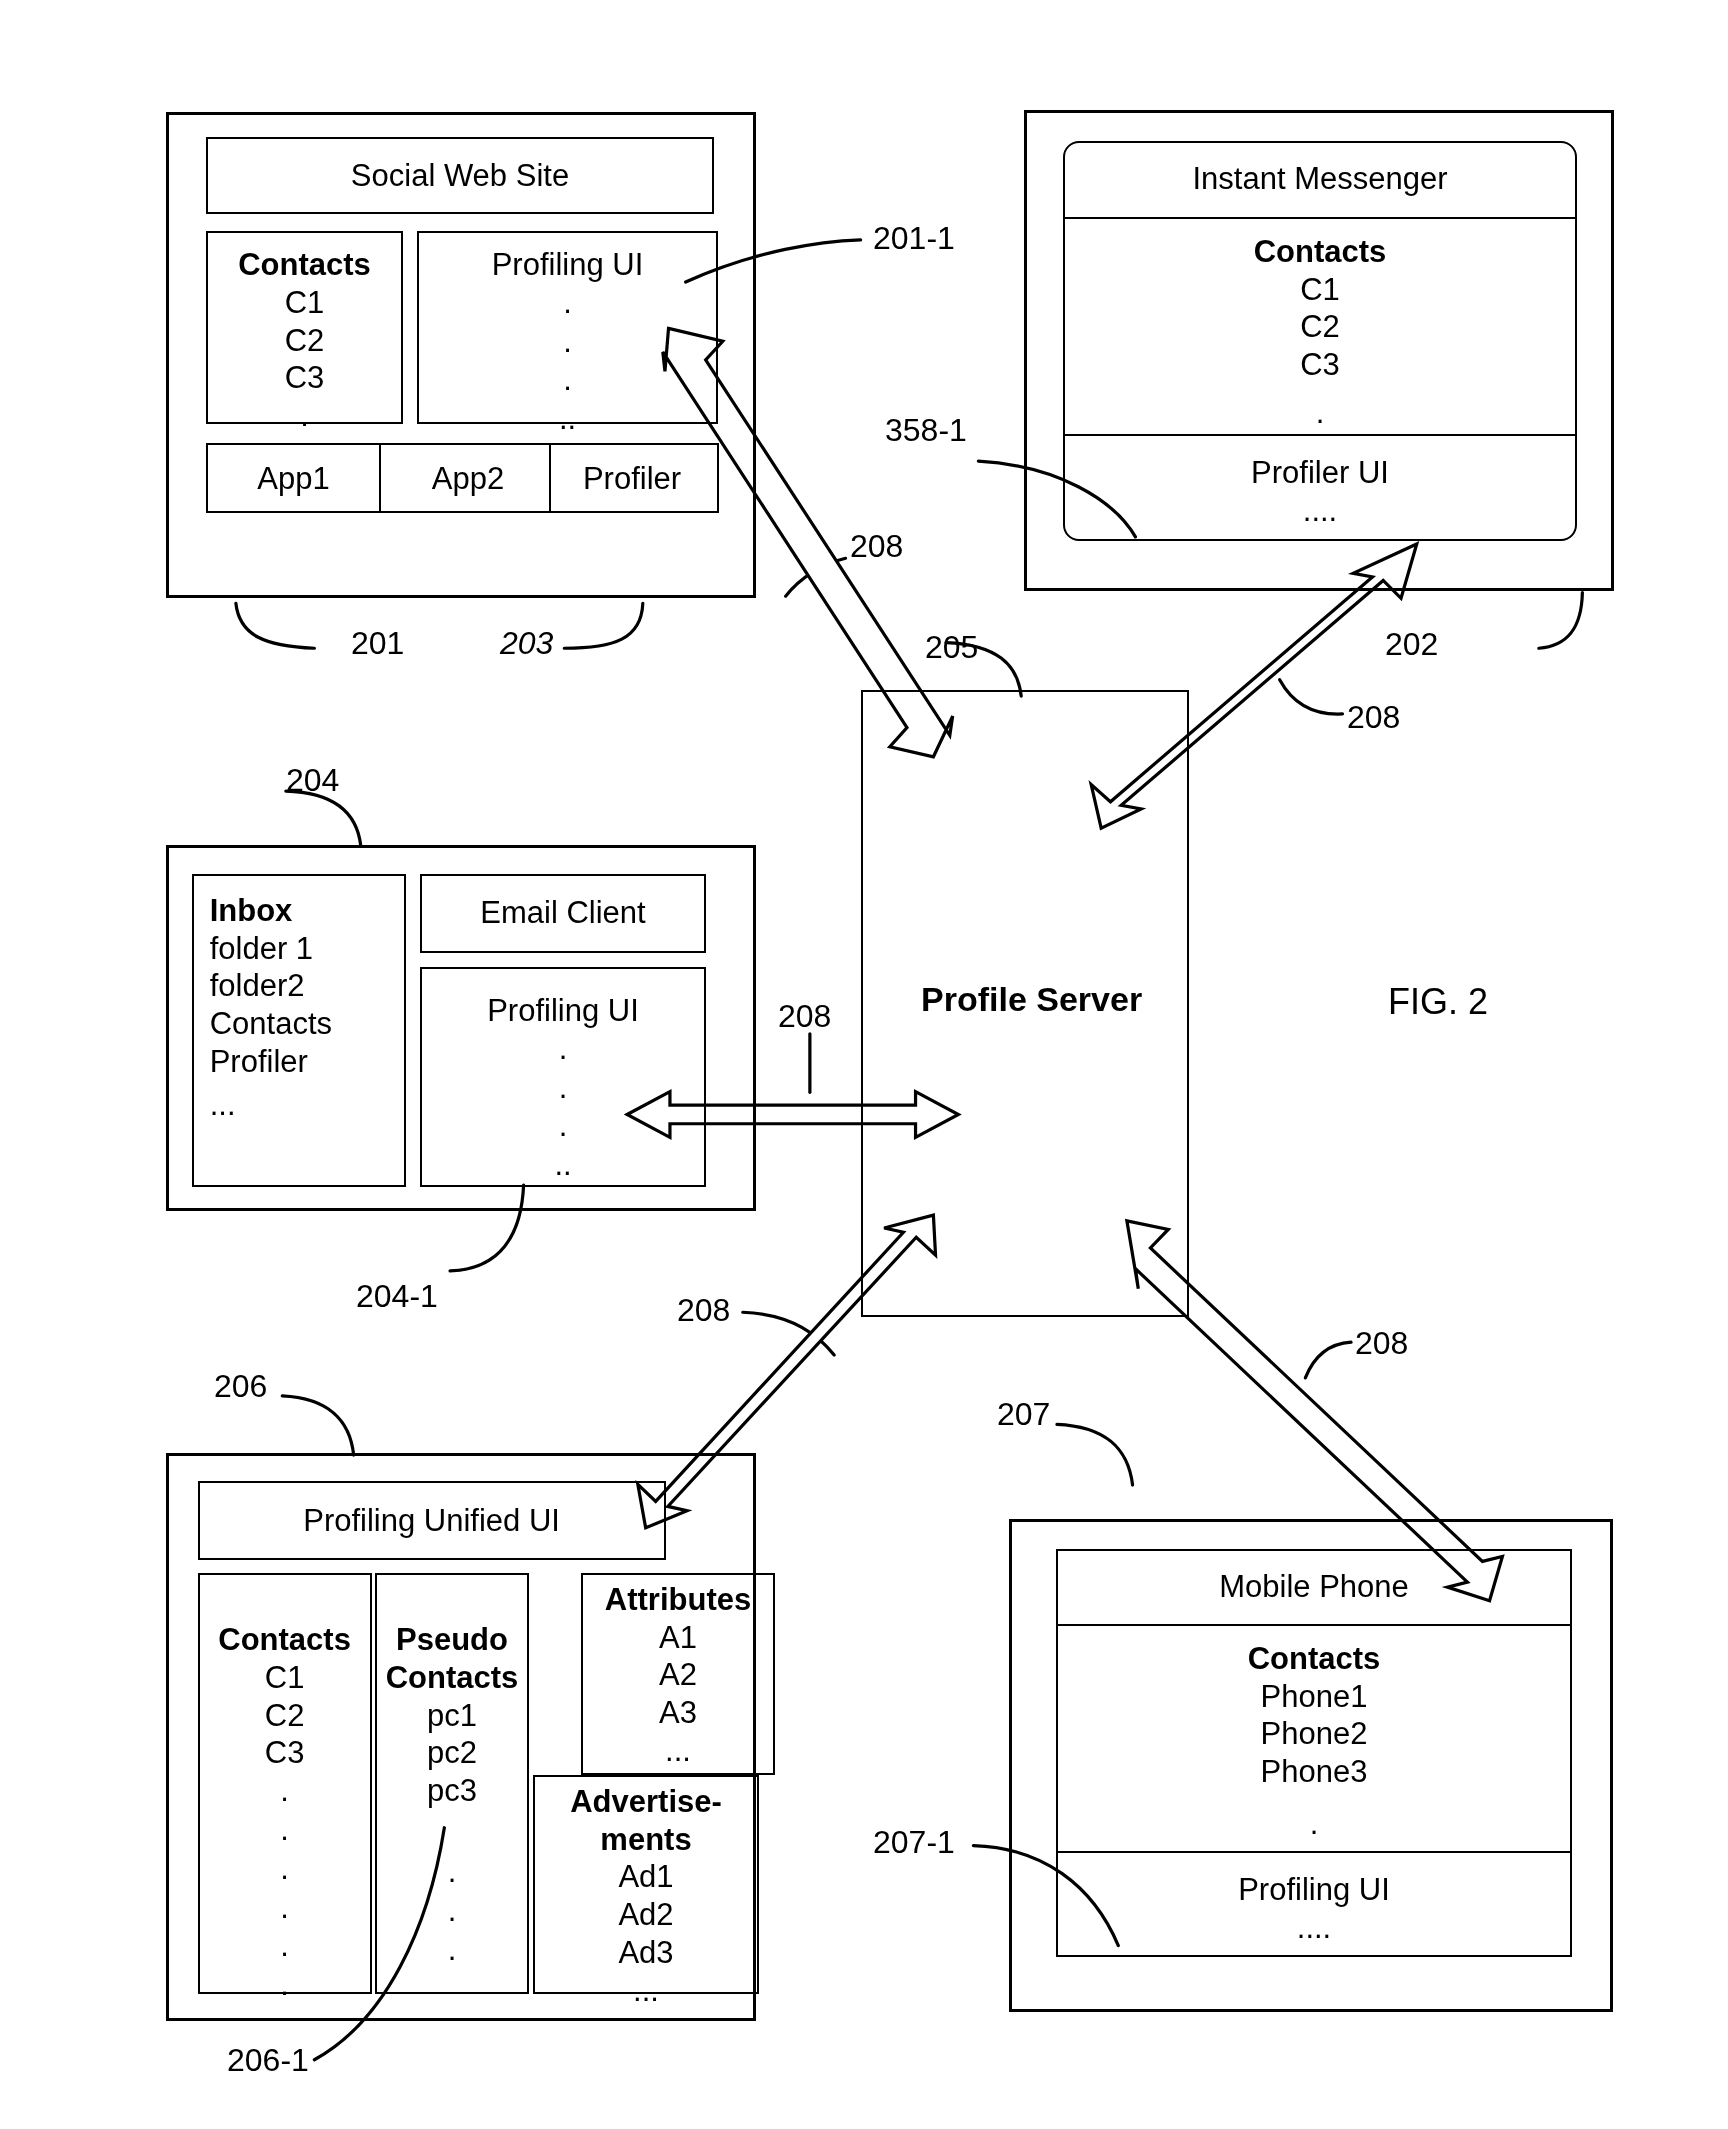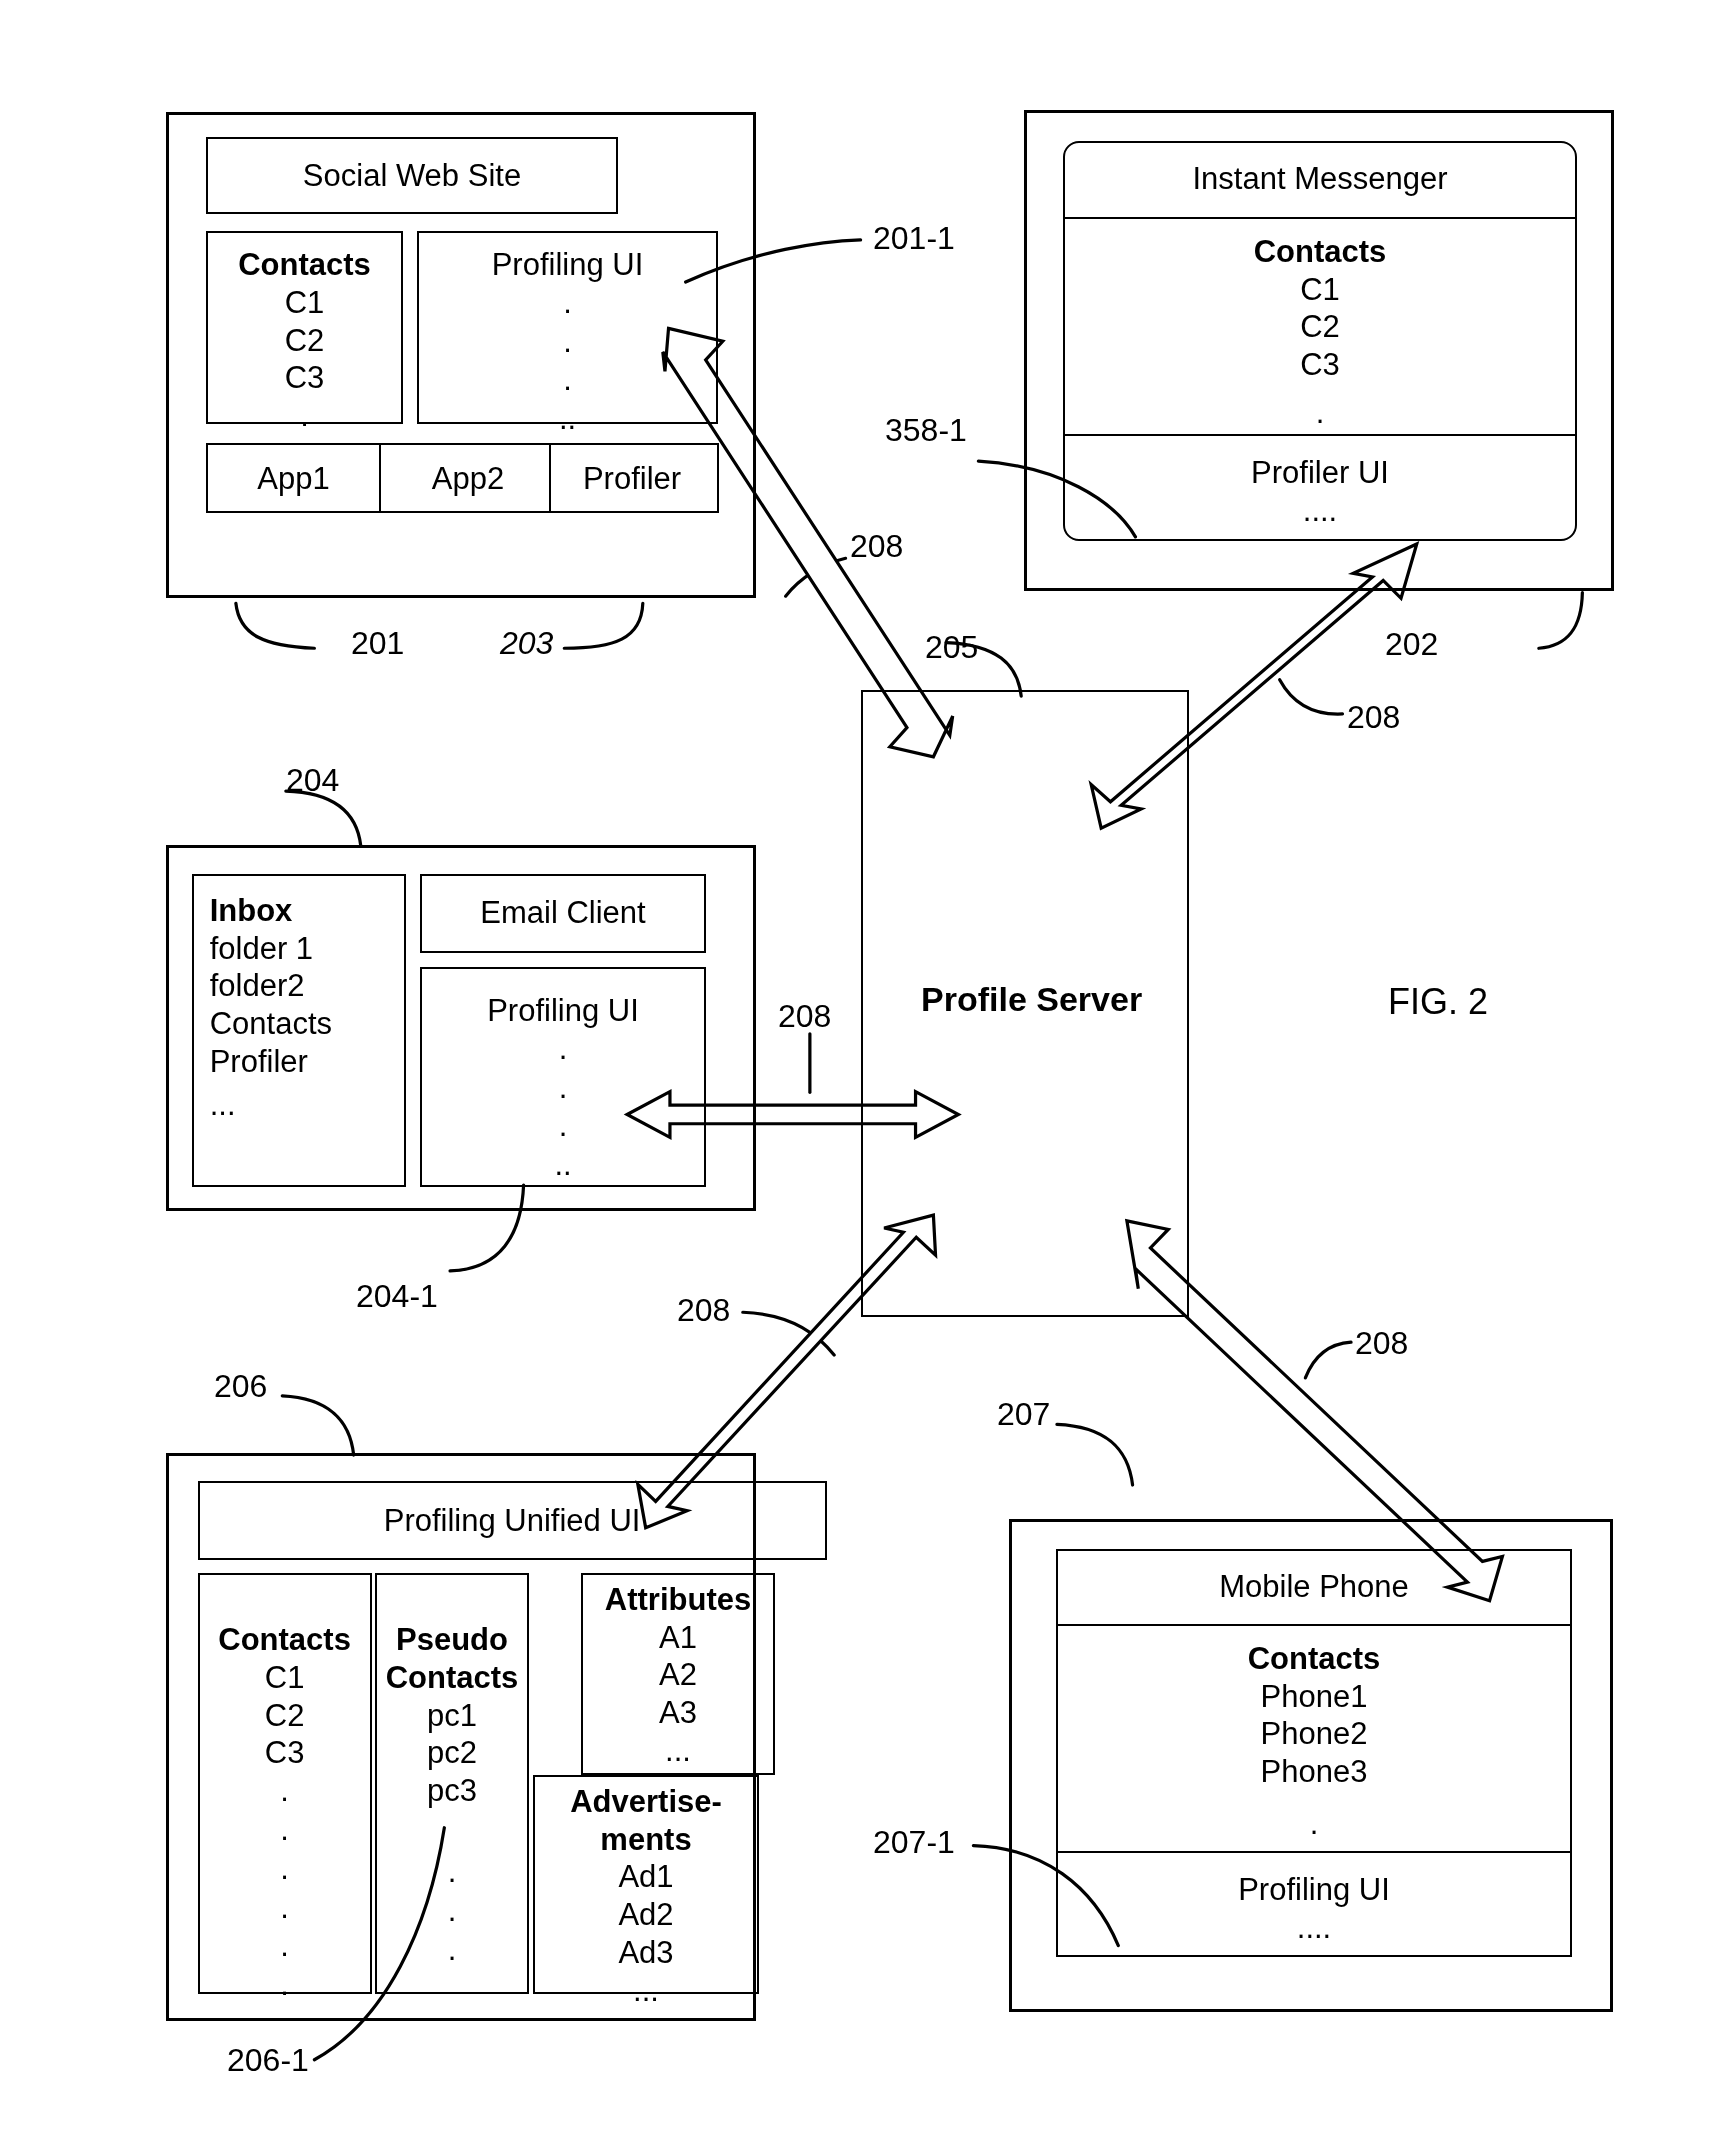--- a/index.html
+++ b/index.html
@@ -137,21 +137,21 @@
       <polygon points="878,1561 938,1529 938,1548 1282,1548 1282,1529 1342,1561 1282,1593 1282,1574 938,1574 938,1593"></polygon>
 
       <polygon points="1307,1702 1310,1758 1283,1733 935,2110 962,2116 904,2140 893,2079 918,2103 1265,1726 1238,1720"></polygon>
 
       <polygon points="1578,1710 1636,1722 1611,1748 2076,2187 2104,2180 2086,2242 2027,2223 2055,2216 1590,1777 1594,1805"></polygon>
     </g>
   </svg>
 
   <div class="box" style="left:166px; top:112px; width:590px; height:486px;">
 
-    <div class="panel" style="left:37px; top:22px; width:412px; height:77px;">
+    <div class="panel" style="left:37px; top:22px; width:508px; height:77px;">
       <div class="ttl" style="top:20px;">Social Web Site</div>
     </div>
 
     <div class="panel" style="left:37px; top:116px; width:197px; height:193px;">
       <div class="list" style="top:13px;">
         <div class="hd">Contacts</div>
         <div>C1</div>
         <div>C2</div>
         <div>C3</div>
         <div>.</div>
@@ -251,21 +251,21 @@
         <div class="dots">..</div>
       </div>
     </div>
   </div>
 
   <div class="lbl" style="left:286px; top:764px;">204</div>
   <div class="lbl" style="left:356px; top:1253px;margin-top:27px;">204-1</div>
 
   <div class="box" style="left:166px; top:1453px; width:590px; height:568px;">
 
-    <div class="panel" style="left:28.6px; top:25px; width:629px; height:79px;">
+    <div class="panel" style="left:28.6px; top:25px; width:468px; height:79px;">
       <div class="ttl" style="top:21px;">Profiling Unified UI</div>
     </div>
 
     <div class="panel" style="left:28.6px; top:117px; width:174px; height:421px;">
       <div class="list" style="top:46px;">
         <div class="hd">Contacts</div>
         <div>C1</div>
         <div>C2</div>
         <div>C3</div>
         <div class="dots">.</div>

